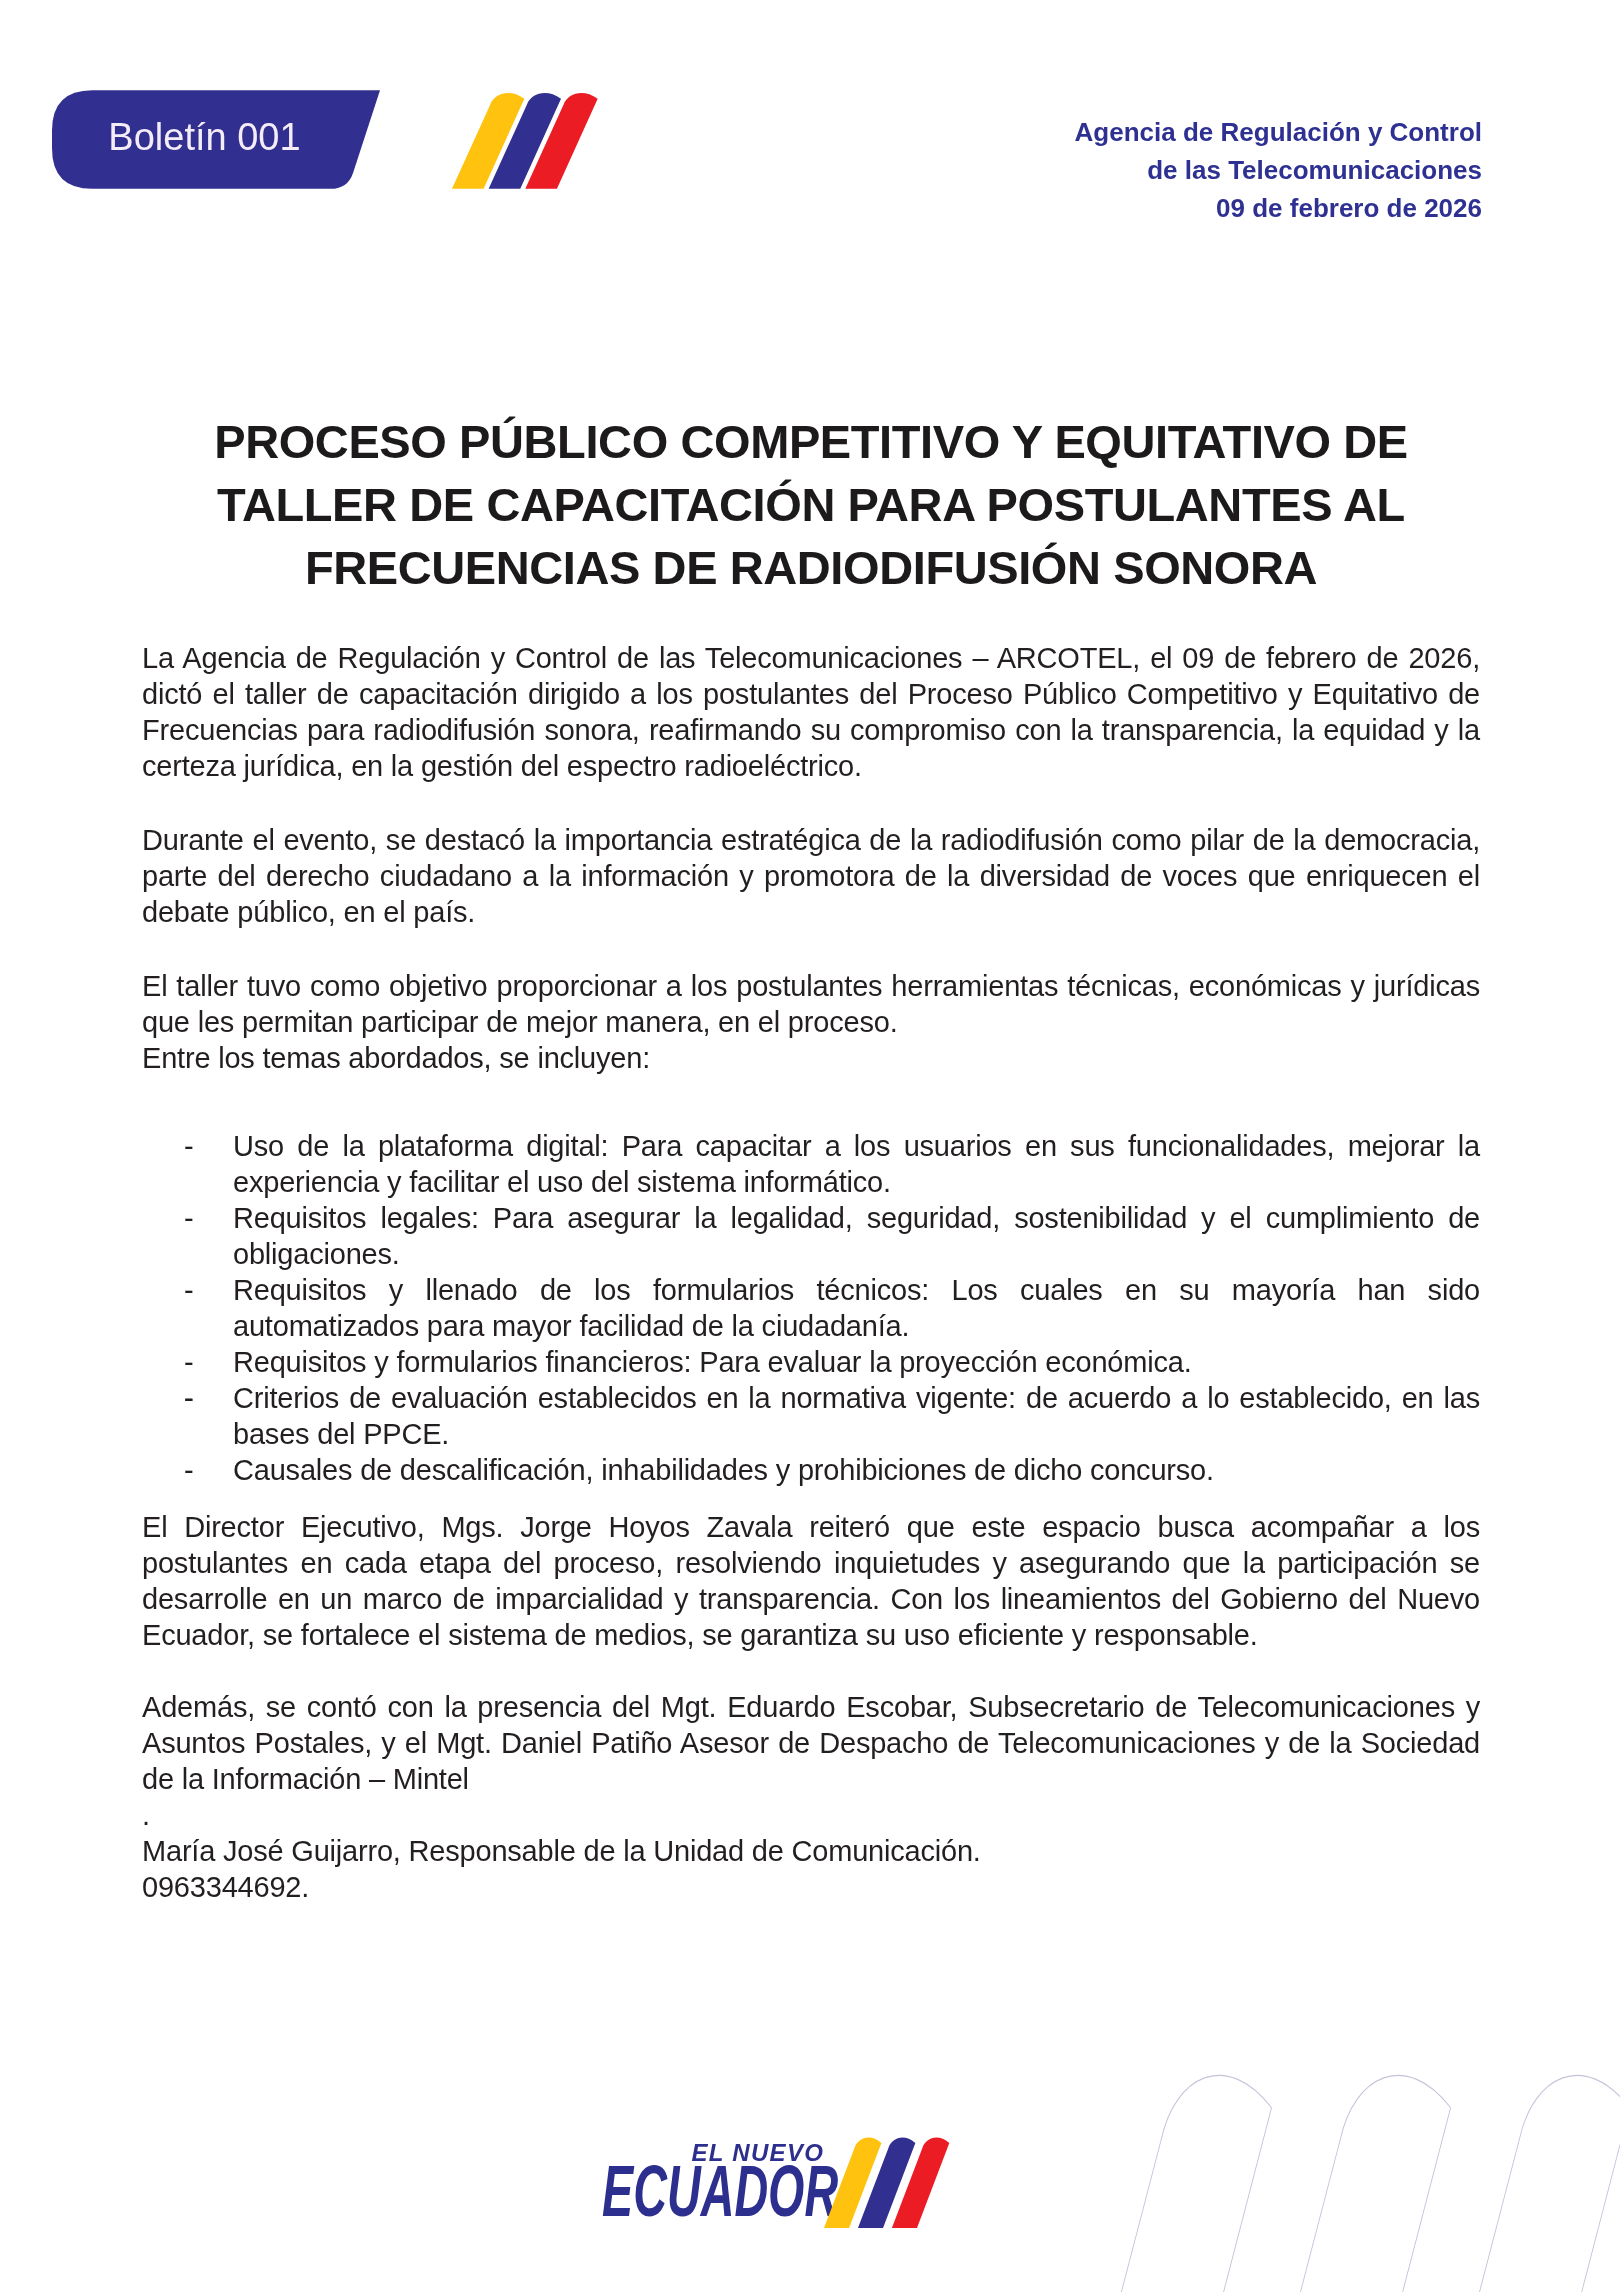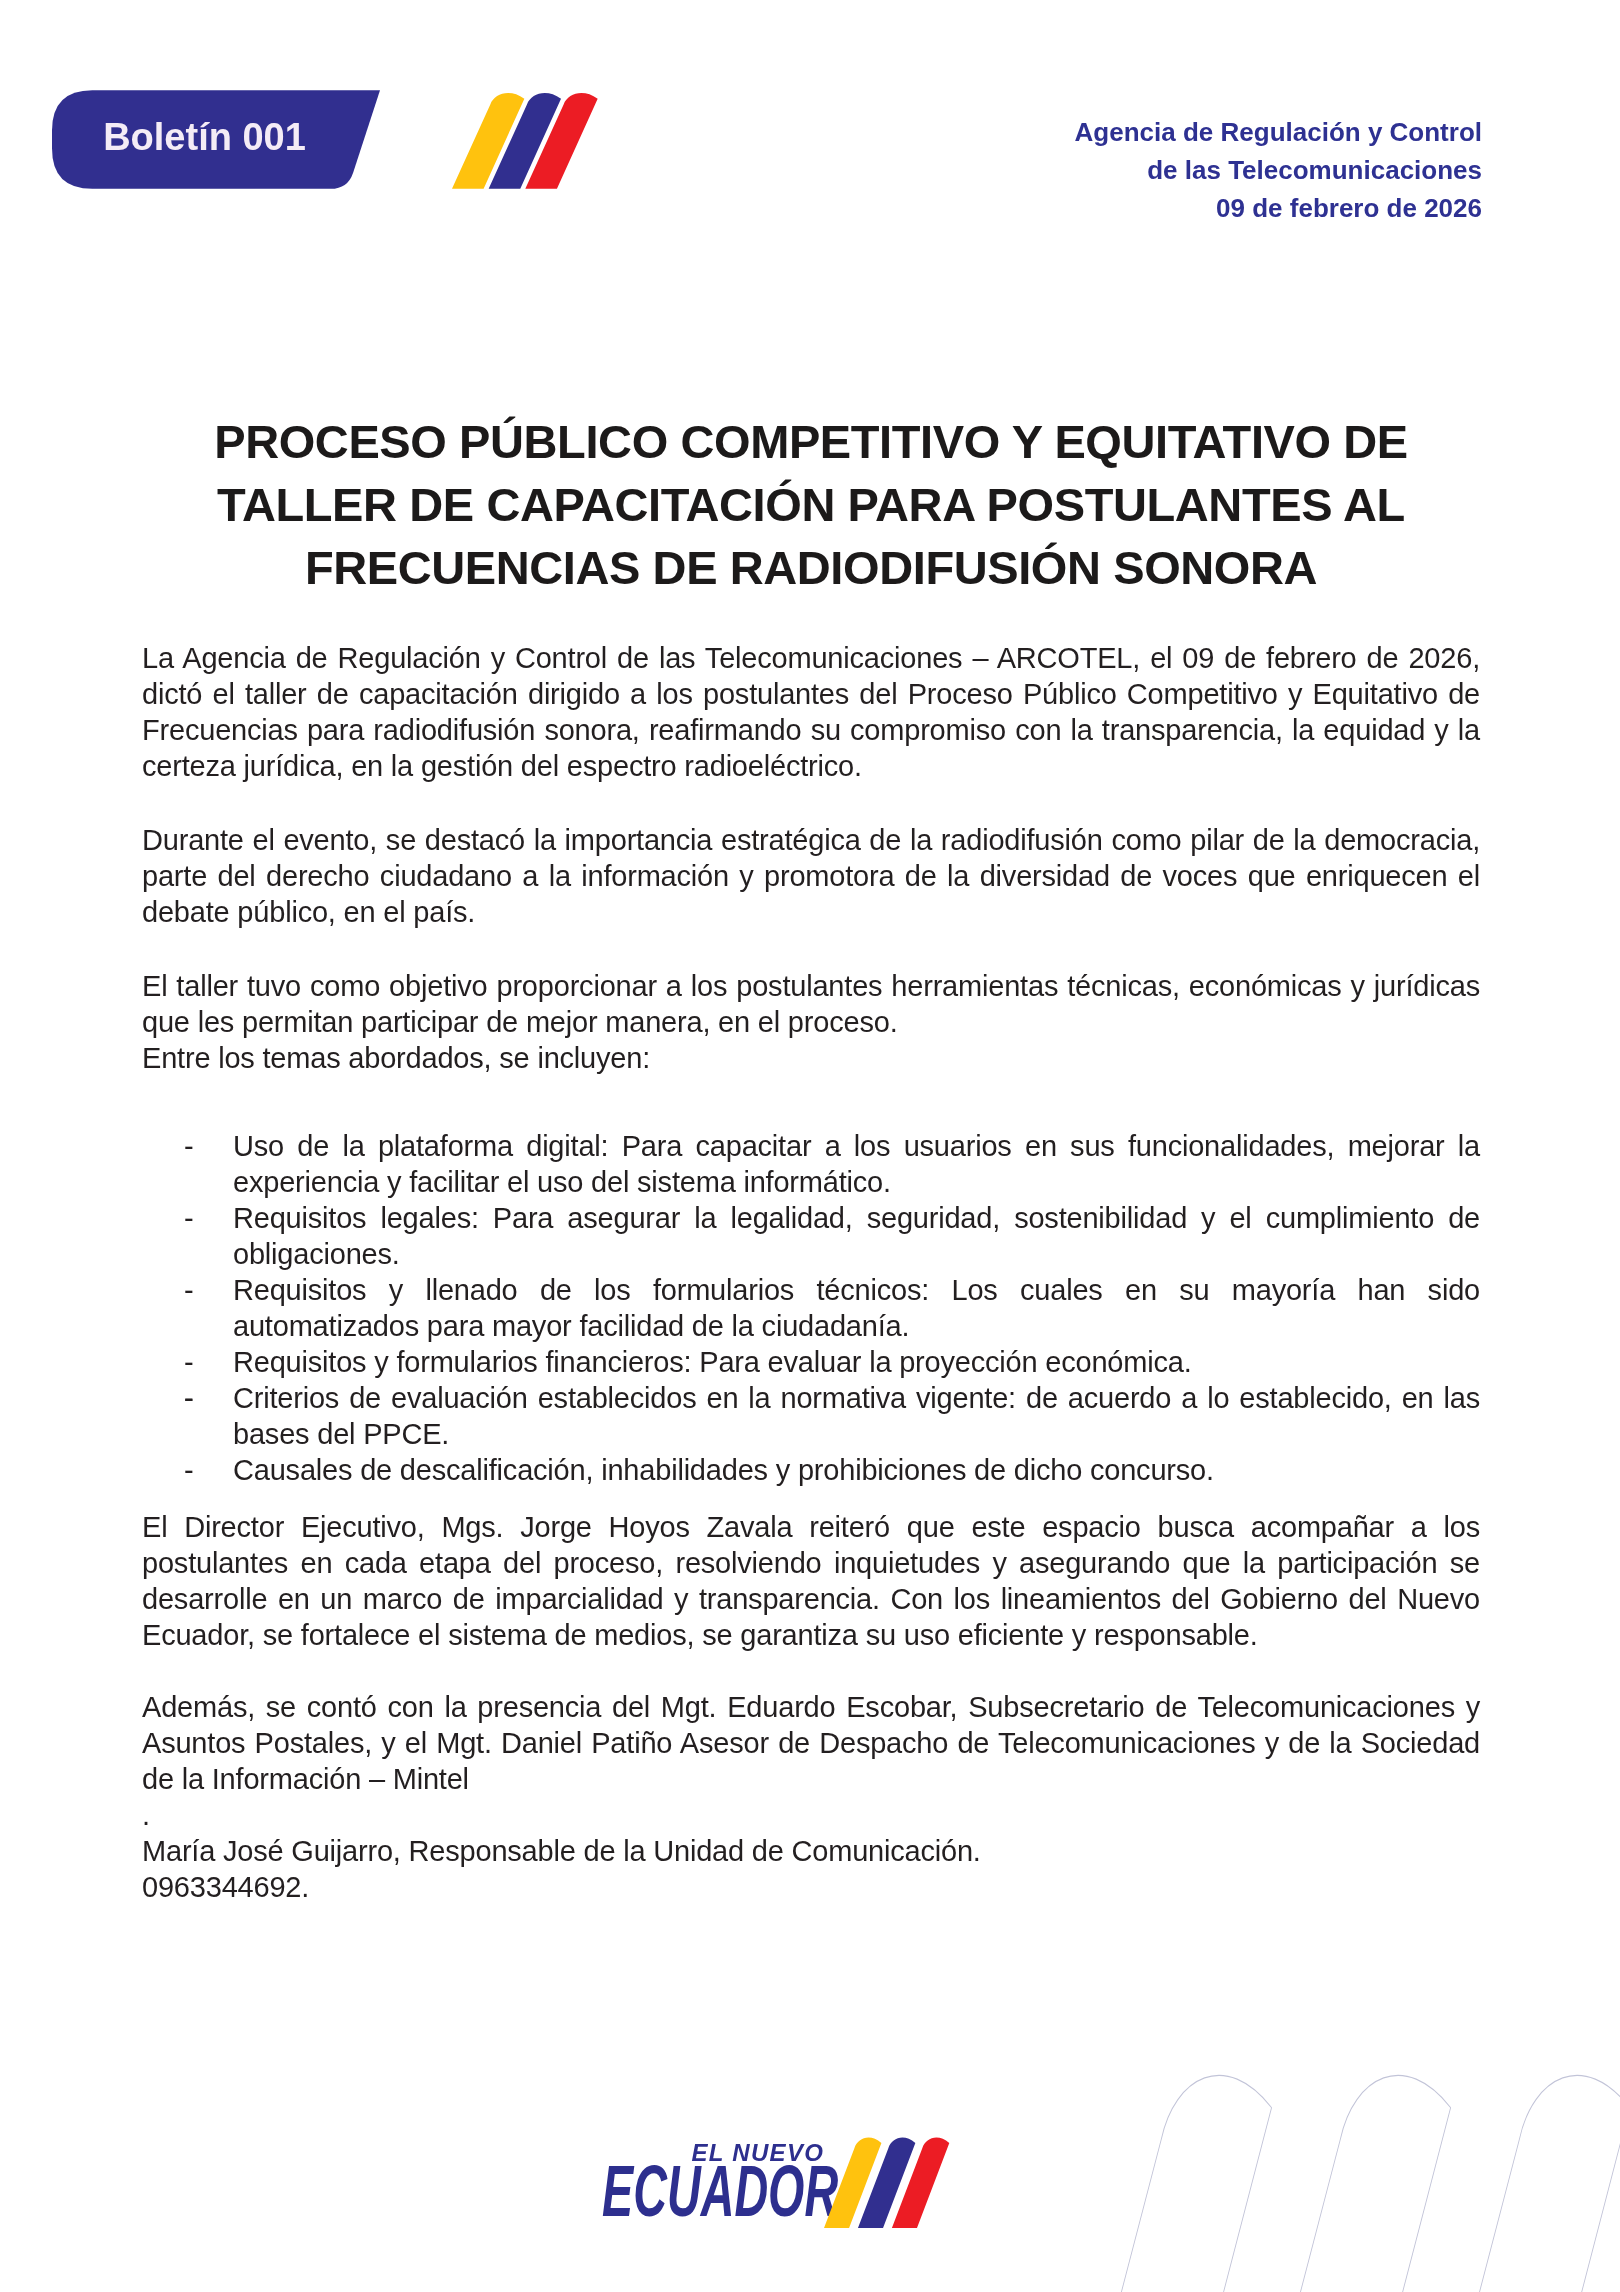--- a/index.html
+++ b/index.html
@@ -9,21 +9,21 @@
     position:relative; width:1620px; height:2293px;
     background:#ffffff; overflow:hidden;
   }
 
   
   .badge-wrap { position:absolute; left:52px; top:90px; width:328px; height:99px; }
   .badge-wrap svg { position:absolute; inset:0; }
   .badge-label {
     position:absolute; inset:0; display:flex; align-items:center; justify-content:center;
     padding-right:23px; padding-bottom:3.6px;
-    color:#f4ecf6; font-size:38px; font-weight:bold; letter-spacing:0px;
+    color:#f4ecf6; font-size:38px; font-weight:normal; letter-spacing:0px;
   }
   .header-stripes { position:absolute; left:452px; top:90px; }
 
   .org-block {
     position:absolute; right:138px; top:113px; text-align:right;
     color:#2e3192; font-size:26px; font-weight:bold; line-height:38px;
   }
 
   
   .content { position:absolute; left:142px; top:0; width:1338px; }

